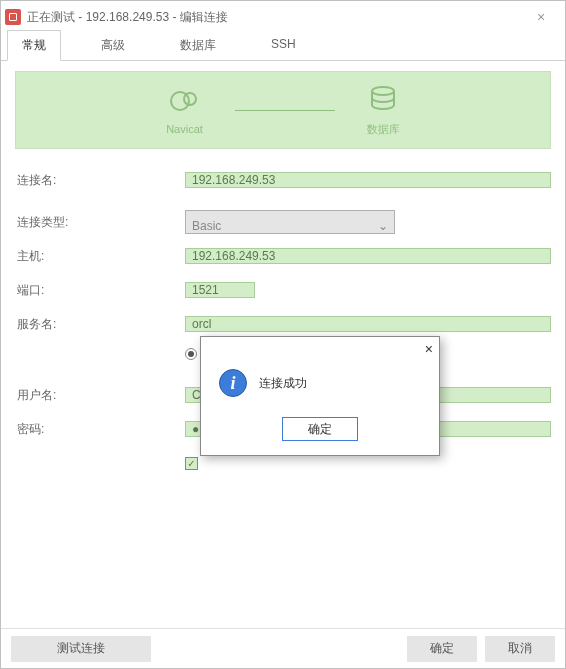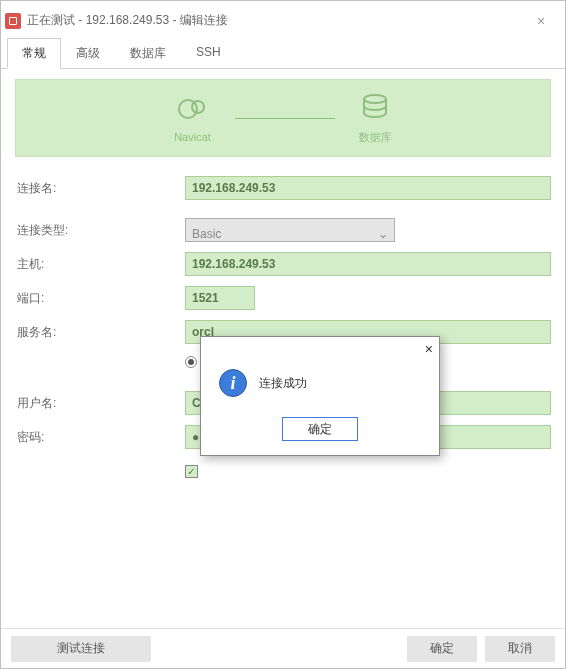--- a/index.html
+++ b/index.html
@@ -1,42 +1,42 @@
 <!DOCTYPE html>
 <html><head>
 <meta charset="utf-8">
 <style>
 * { box-sizing: border-box; margin: 0; padding: 0; font-family: "Microsoft YaHei", "SimSun", sans-serif; font-size: 12px; }
 body { background: #fff; width: 566px; height: 669px; overflow: hidden; position: relative; }
 
 .window { border: 1px solid #c0c0c0; width: 566px; height: 669px; display: flex; flex-direction: column; }
 
-.titlebar { height: 28px; display: flex; align-items: flex-end; padding: 8px 4px; margin-top: 8px; }
+.titlebar { height: 28px; display: flex; align-items: flex-start; padding: 8px 4px; }
 .titlebar .app-icon { width: 16px; height: 16px; background: #d9534f; border-radius: 2px; position: relative; margin-right: 6px; }
 .titlebar .app-icon::after { content: ""; position: absolute; left: 4px; top: 4px; width: 6px; height: 6px; border: 1px solid #fff; border-radius: 1px; }
 .titlebar .title { color: #666; flex: 1; }
 .titlebar .close { width: 40px; text-align: center; color: #999; font-size: 14px; cursor: pointer; }
 
-.tabs { display: flex; border-bottom: 1px solid #d0d0d0; padding: 0 6px; }
+.tabs { display: flex; border-bottom: 1px solid #d0d0d0; padding: 0 6px; gap: 25px; }
 .tab { padding: 6px 14px; color: #666; border: 1px solid transparent; cursor: pointer; position: relative; top: 1px; }
 .tab.active { border: 1px solid #d0d0d0; border-bottom: 1px solid #fff; background: #fff; color: #333; }
 
 .content { flex: 1; padding: 10px 14px; overflow: auto; }
 
-.banner { background: #d4edc9; height: 78px; display: flex; align-items: center; justify-content: center; gap: 24px; margin-bottom: 18px; border: 1px solid #c8e0bc; }
+.banner { background: #d4edc9; height: 78px; display: flex; align-items: center; justify-content: center; gap: 32px; margin-bottom: 18px; border: 1px solid #c8e0bc; }
 .banner .nav-icon, .banner .db-icon { display: flex; flex-direction: column; align-items: center; gap: 4px; color: #8fbf7f; }
 .banner .line { width: 100px; height: 1px; background: #8fbf7f; }
 .banner .label { font-size: 11px; color: #8fbf7f; }
 
 .form-row { display: flex; align-items: center; margin-bottom: 8px; min-height: 26px; }
 .form-row .lbl { width: 170px; color: #666; padding-left: 2px; }
 .form-row .ctrl { flex: 1; }
 .form-row.gap-below { margin-bottom: 16px; }
 
-.input { width: 100%; height: 24px; border: 1px solid #a8cf9a; background: #d4edc9; padding: 0 6px; color: #5a7a4f; outline: none; font-weight: bold; }
+.input { width: 100%; height: 16px; border: 1px solid #a8cf9a; background: #d4edc9; padding: 0 6px; color: #5a7a4f; outline: none; }
 .input.short { width: 70px; }
 .select { width: 210px; height: 24px; border: 1px solid #b0b0b0; background: #e5e5e5; color: #888; display: flex; align-items: flex-end; padding: 0 6px; justify-content: space-between; }
 .select .chev { color: #888; }
 
 .radio-row { display: flex; align-items: center; gap: 24px; padding-left: 170px; }
 .radio-item { display: flex; align-items: center; gap: 6px; color: #666; }
 .radio { width: 12px; height: 12px; border: 1px solid #888; border-radius: 50%; display: inline-flex; align-items: center; justify-content: center; }
 .radio.checked::after { content: ""; width: 6px; height: 6px; background: #555; border-radius: 50%; }
 
 .pwd-dots { letter-spacing: 2px; }

